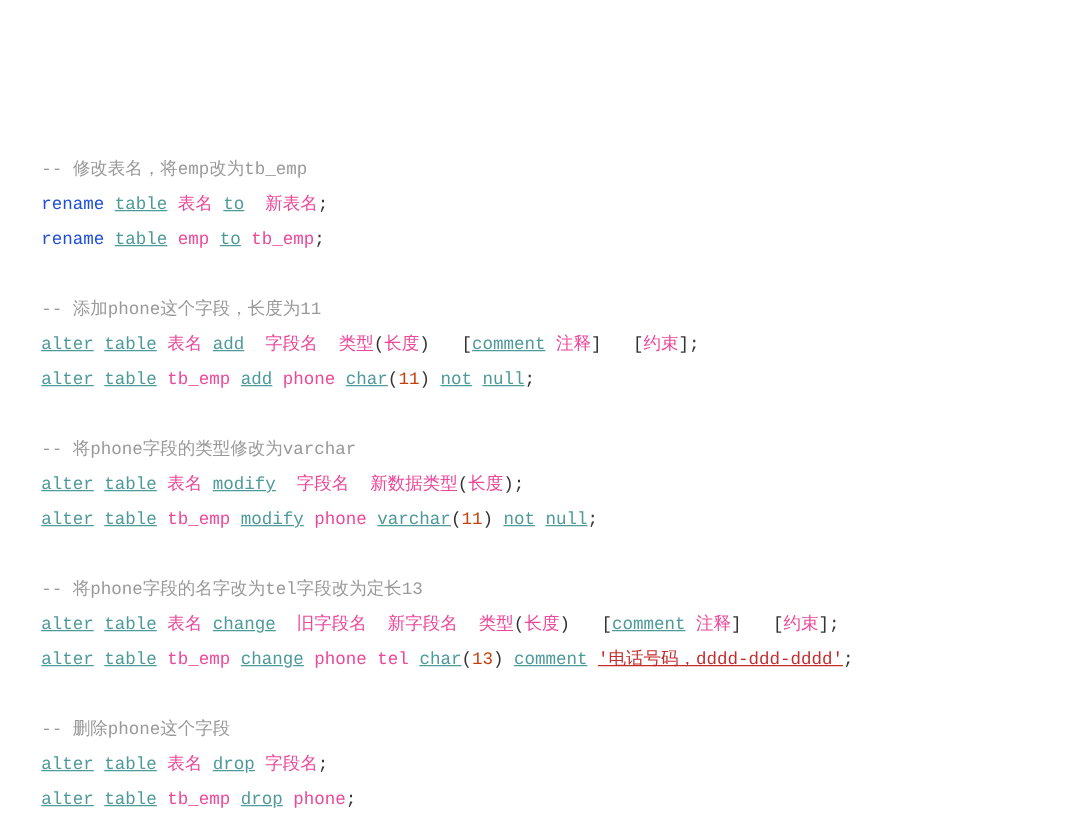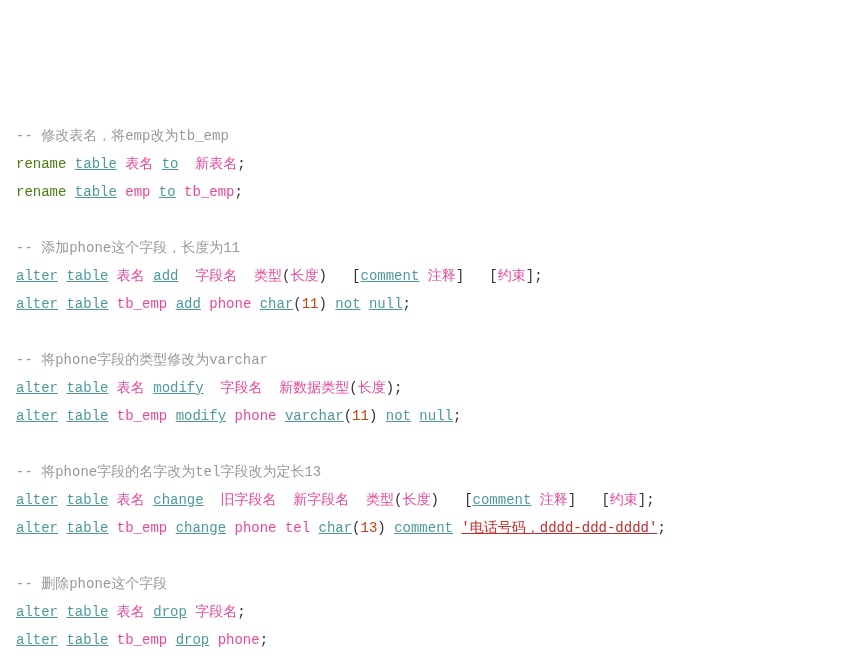--- a/index.html
+++ b/index.html
@@ -15,24 +15,25 @@
       padding: 10px 16px;
       color: #333333;
       white-space: pre;
     }
     .code-container {
       font-family: Consolas, Monaco, 'Courier New', monospace;
     }
     .line {
       display: block;
       min-height: 1.4em;
+      margin-left: 17px;
     }
     .comment { color: #999999; }
     .keyword { color: #4e9a9a; text-decoration: underline; }
-    .keyword-purple { color: #4d7c0f; }
+    .keyword-purple { color: #1d4ed8; }
     .identifier { color: #ec4899; }
     .paren { color: #333333; }
     .number { color: #c2410c; }
     .string { color: #c22c2c; text-decoration: underline; }
     .punct { color: #333333; }
     .bracket { color: #333333; }
   </style>
 </head>
 <body>
 

